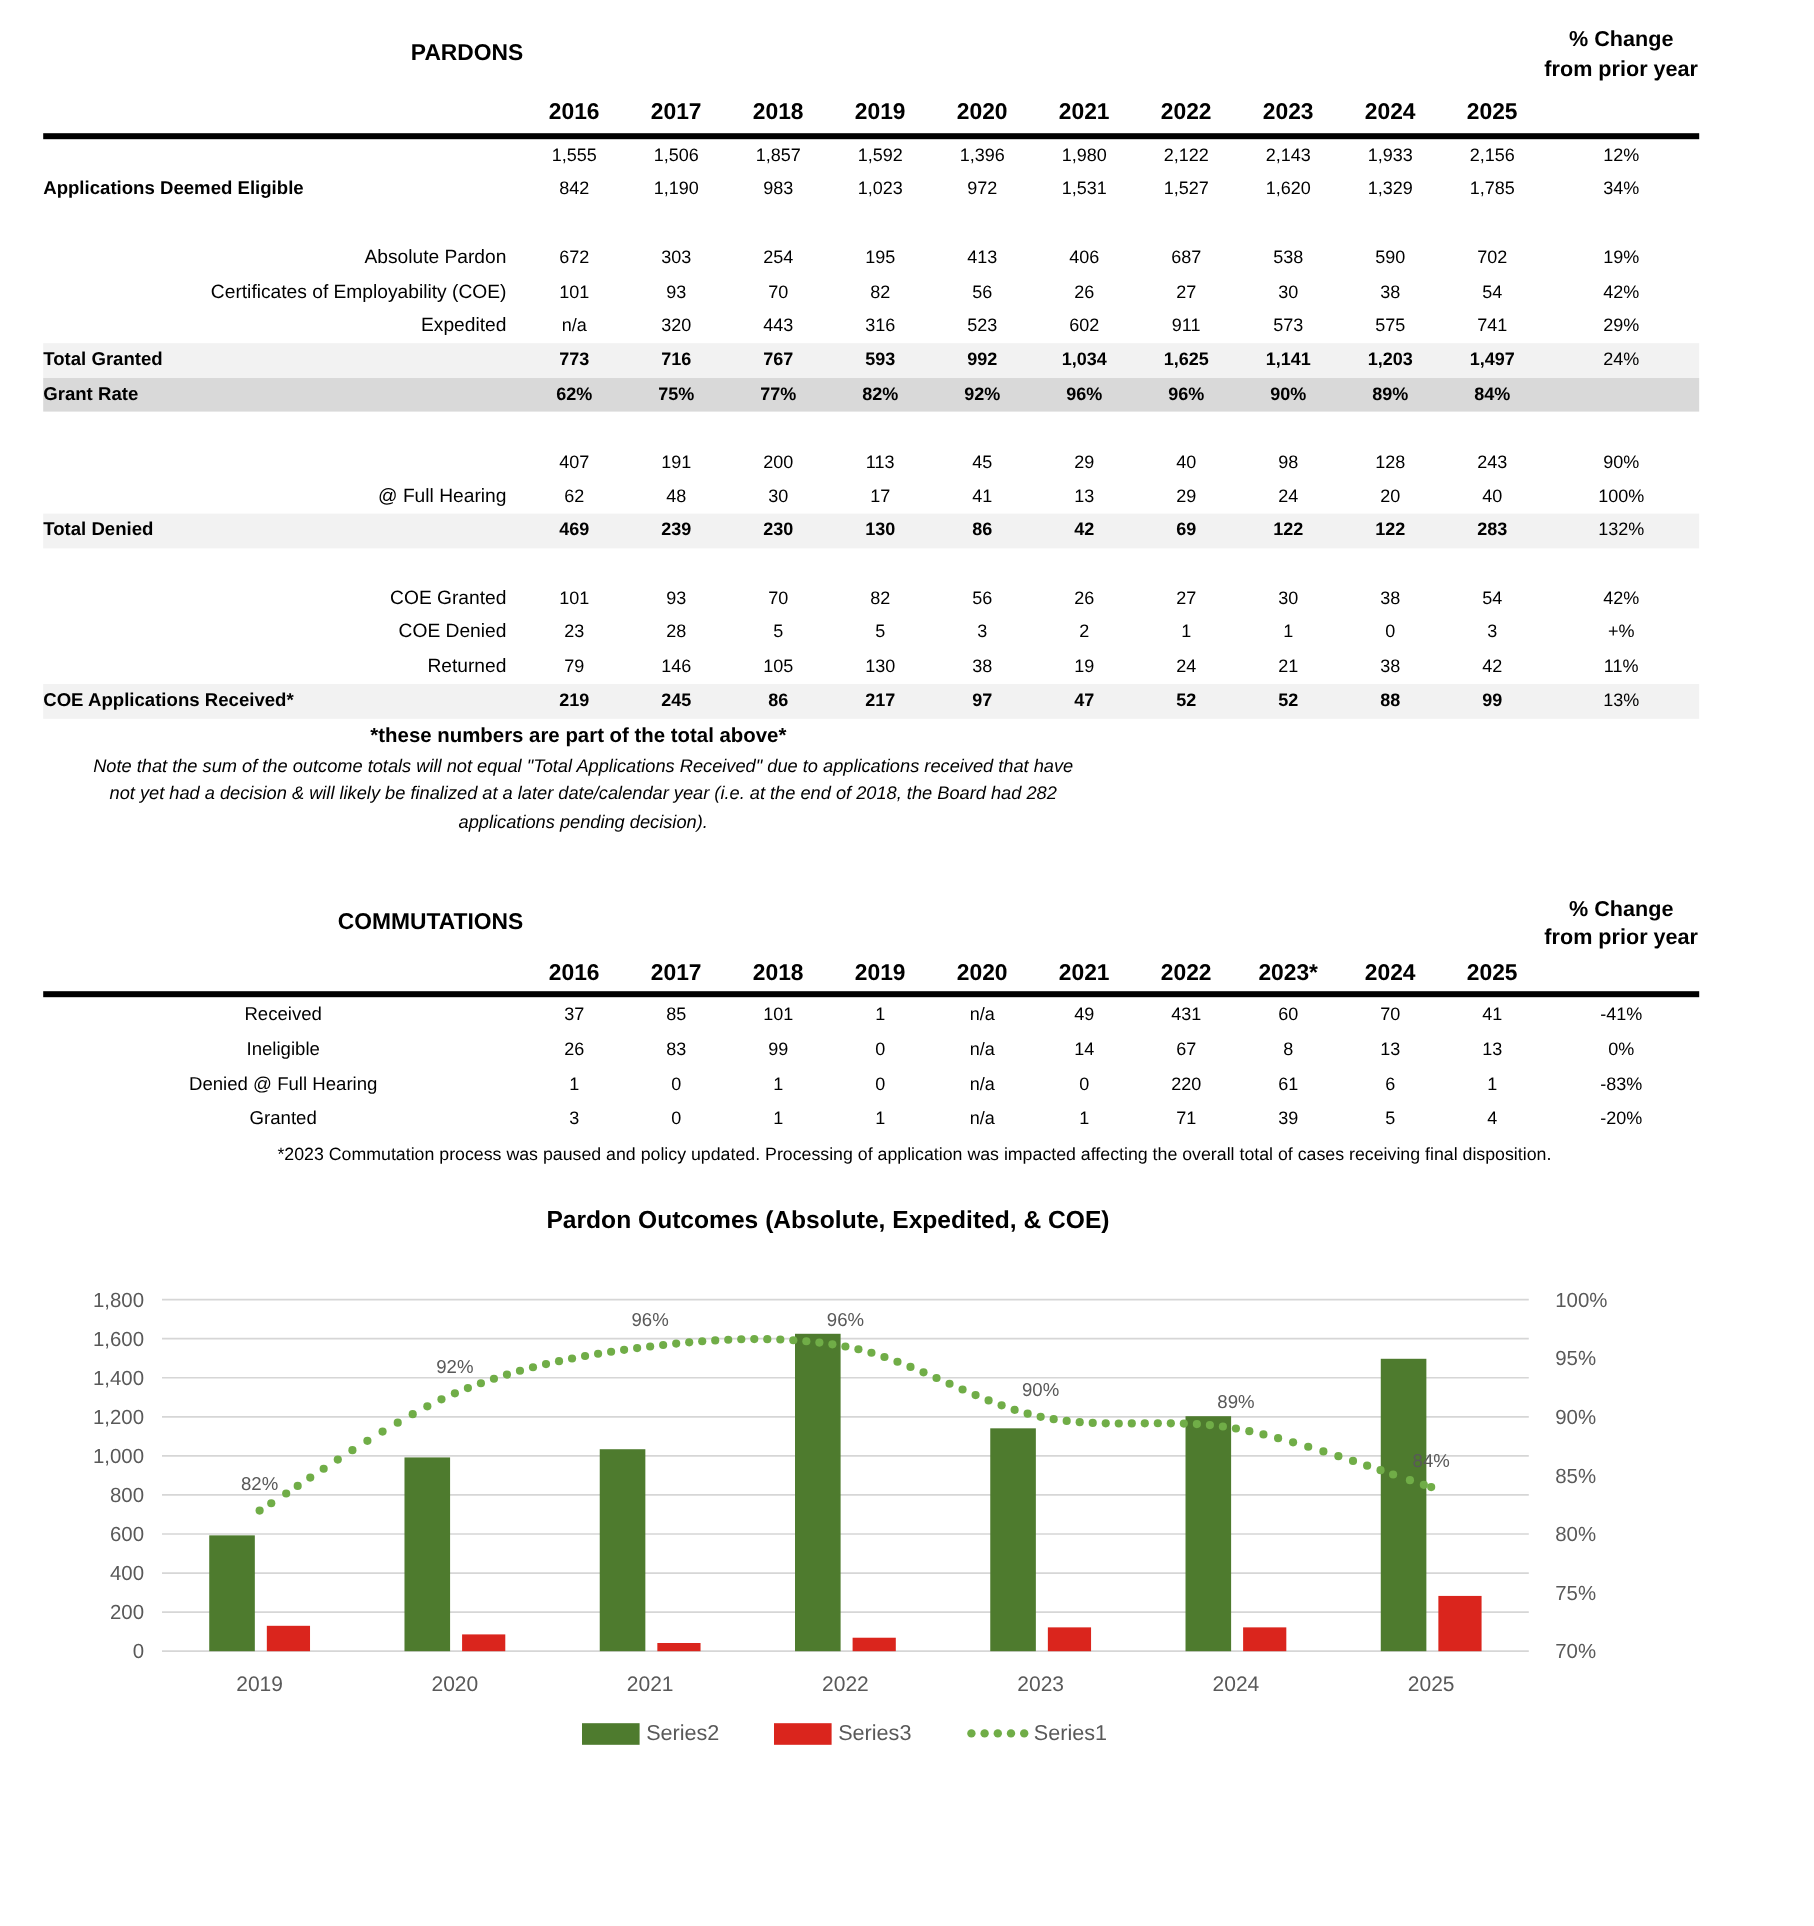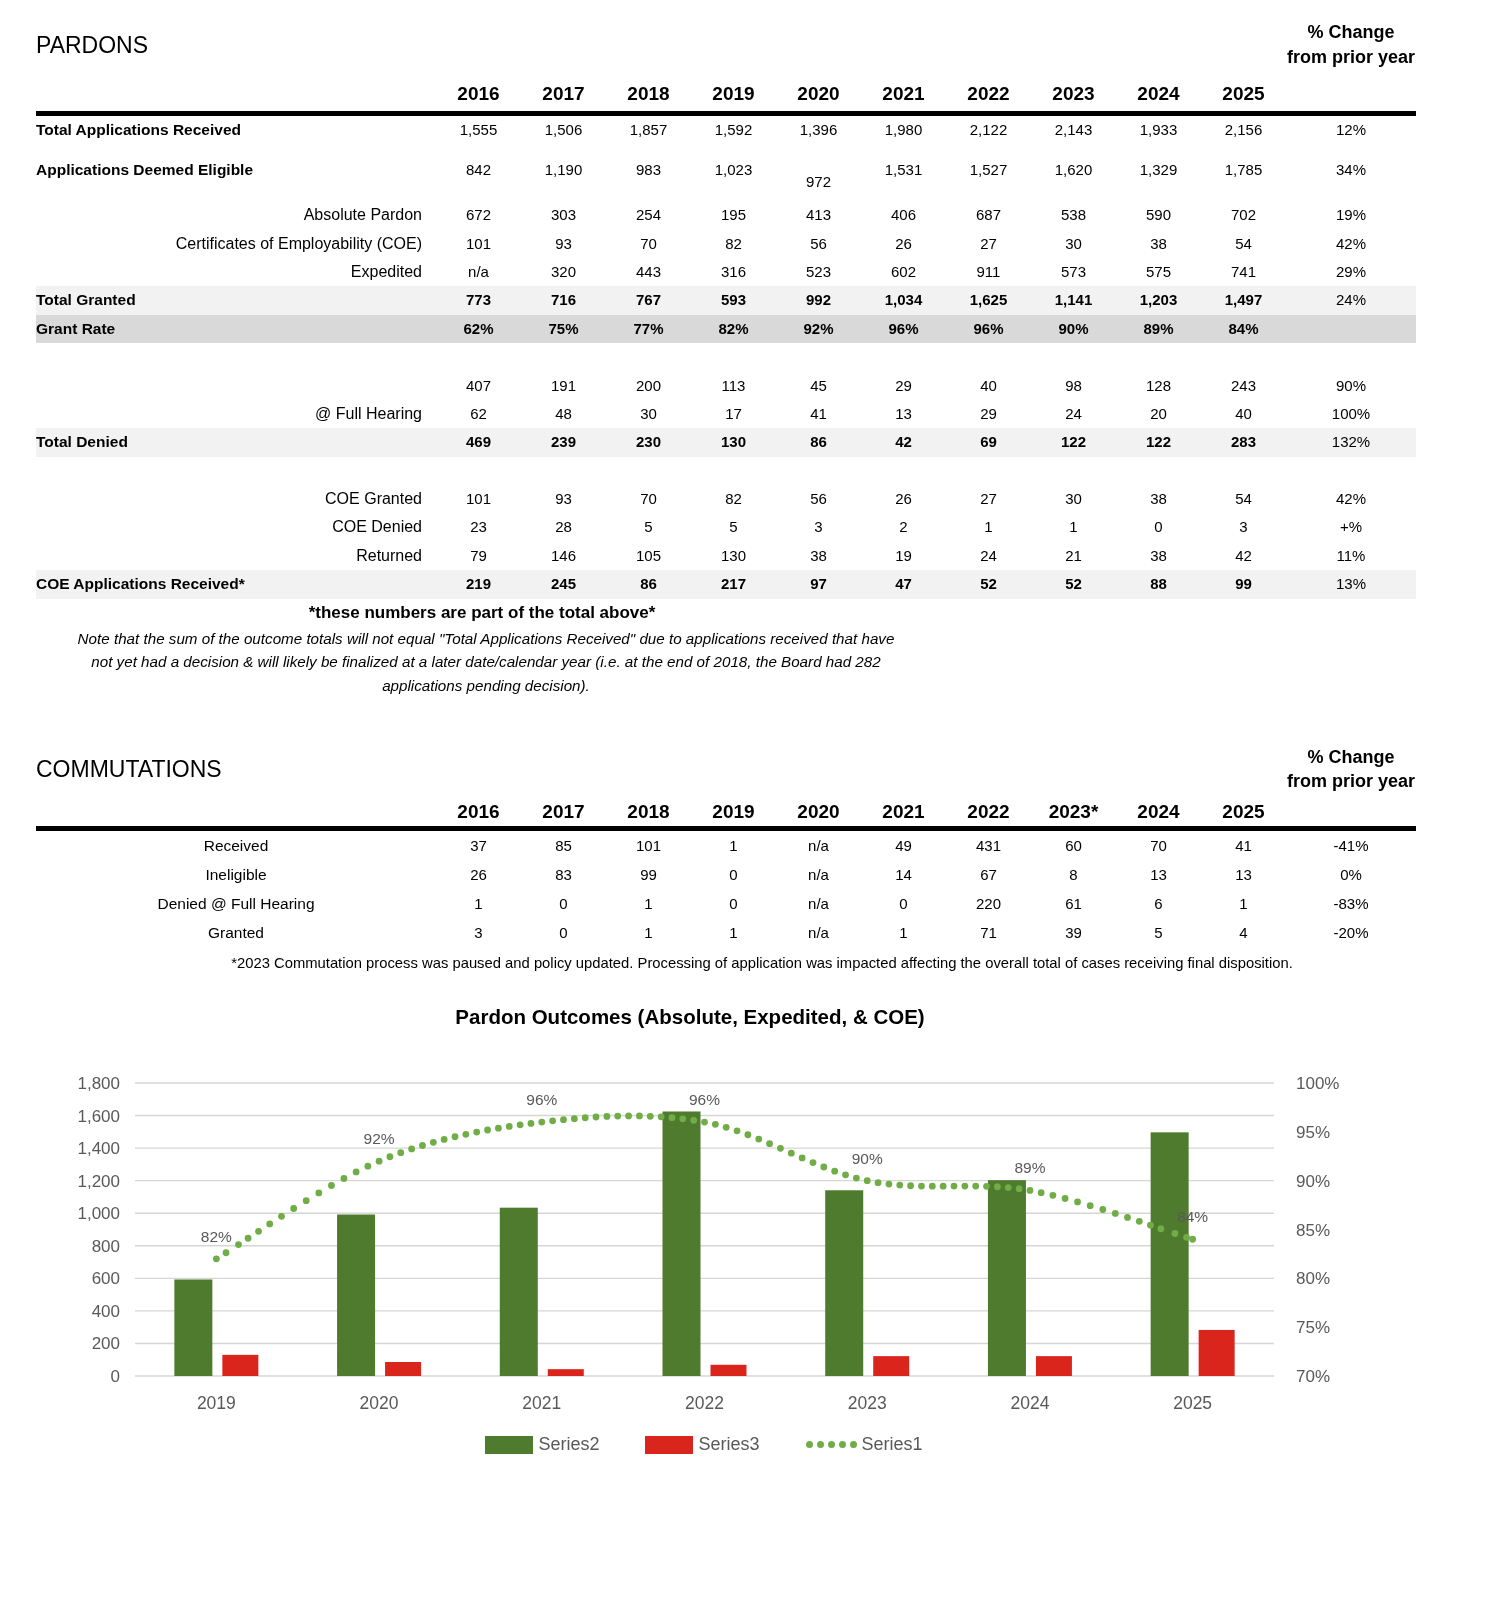--- a/index.html
+++ b/index.html
@@ -6,21 +6,21 @@
   html, body { background: #ffffff; }
   body { font-family: "Liberation Sans", sans-serif; color: #000; }
   .page { width: 1512px; height: 1605px; overflow: hidden; position: relative; background: #fff; }
 
   .main-title { font-size: 21px; font-weight: 700; padding-top: 16px; margin-left: 258px; letter-spacing: .2px; }
 
   .table-block { margin-left: 36px; }
   .grid { display: grid; grid-template-columns: 400px repeat(10, 85px) 130px; width: 1380px; align-items: center; }
   .thead { min-height: 102px; border-bottom: 5px solid #000; margin-top: 14px; }
   .thead.commut { min-height: 90px; margin-top: 44px; }
-  .head-label { grid-column: 1; font-weight: 400; font-size: 23px; text-align: left; }
+  .head-label { grid-column: 1; font-weight: 700; font-size: 19px; text-align: right; }
   .year-head { font-weight: 700; font-size: 19px; text-align: center; }
   .pct-head { grid-column: 12; font-weight: 700; font-size: 18px; text-align: center; line-height: 1.38; }
 
   .trow { height: 28.4px; line-height: 28.4px; font-size: 15px; position: relative; }
   .trow.crow { height: 29px; line-height: 29px; }
   .trow .label { grid-column: 1; padding-right: 14px; white-space: nowrap; }
   .lead .label { font-weight: 700; font-size: 15.5px; text-align: left; }
   .sub .label { text-align: right; font-size: 16px; }
   .total { background: #f2f2f2; }
   .total .label { font-weight: 700; font-size: 15.5px; text-align: left; }
@@ -64,40 +64,39 @@
         <div class="year-head" style="grid-column: 5;">2019</div>
         <div class="year-head" style="grid-column: 6;">2020</div>
         <div class="year-head" style="grid-column: 7;">2021</div>
         <div class="year-head" style="grid-column: 8;">2022</div>
         <div class="year-head" style="grid-column: 9;">2023</div>
         <div class="year-head" style="grid-column: 10;">2024</div>
         <div class="year-head" style="grid-column: 11;">2025</div>
       </div>
     <div id="pardons-body">
         <div class="grid trow  lead">
-          <div class="label">Total Applications Received</div>
           <div class="val" style="grid-column: 2;">1,555</div>
           <div class="val" style="grid-column: 3;">1,506</div>
           <div class="val" style="grid-column: 4;">1,857</div>
           <div class="val" style="grid-column: 5;">1,592</div>
           <div class="val" style="grid-column: 6;">1,396</div>
           <div class="val" style="grid-column: 7;">1,980</div>
           <div class="val" style="grid-column: 8;">2,122</div>
           <div class="val" style="grid-column: 9;">2,143</div>
           <div class="val" style="grid-column: 10;">1,933</div>
           <div class="val" style="grid-column: 11;">2,156</div>
           <div class="pct">12%</div>
         </div>
         <div class="grid trow  lead">
           <div class="label">Applications Deemed Eligible</div>
           <div class="val" style="grid-column: 2;">842</div>
           <div class="val" style="grid-column: 3;">1,190</div>
           <div class="val" style="grid-column: 4;">983</div>
           <div class="val" style="grid-column: 5;">1,023</div>
-          <div class="val" style="grid-column: 6; margin-top: 24px;">972</div>
+          <div class="val" style="grid-column: 6;">972</div>
           <div class="val" style="grid-column: 7;">1,531</div>
           <div class="val" style="grid-column: 8;">1,527</div>
           <div class="val" style="grid-column: 9;">1,620</div>
           <div class="val" style="grid-column: 10;">1,329</div>
           <div class="val" style="grid-column: 11;">1,785</div>
           <div class="pct">34%</div>
         </div>
         <div class="grid trow  spacer"></div>
         <div class="grid trow  sub">
           <div class="label">Absolute Pardon</div>

